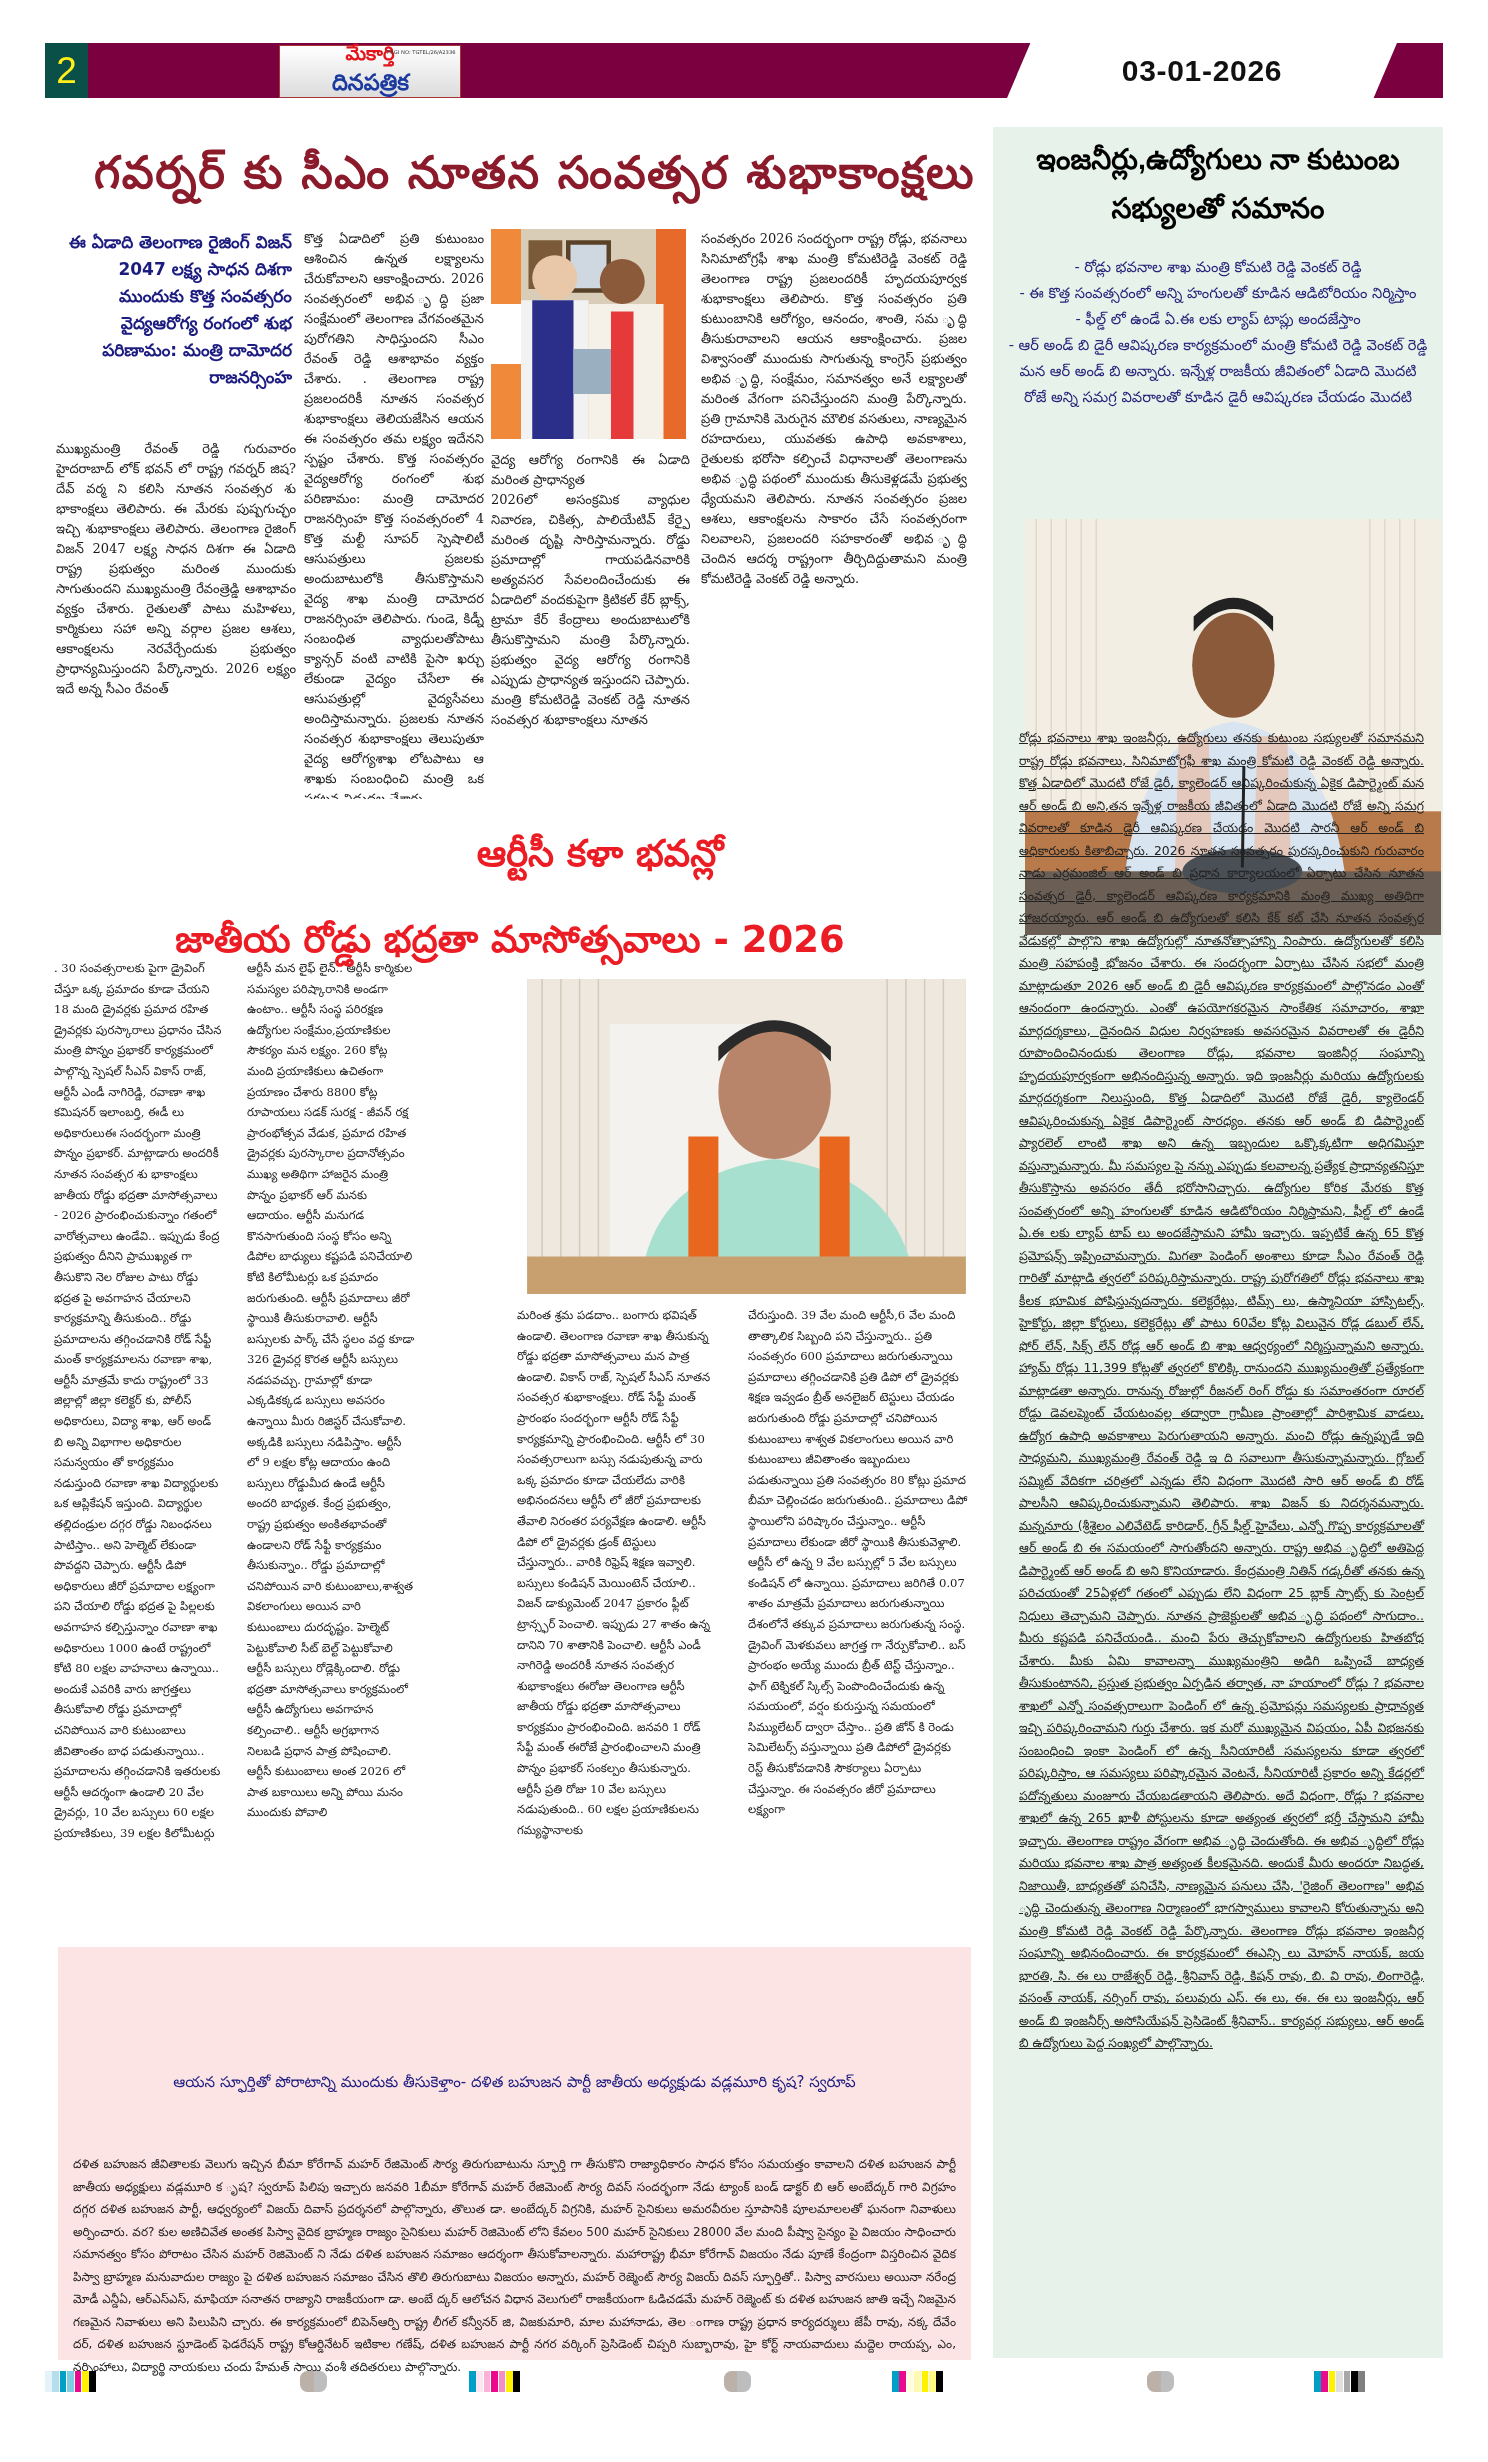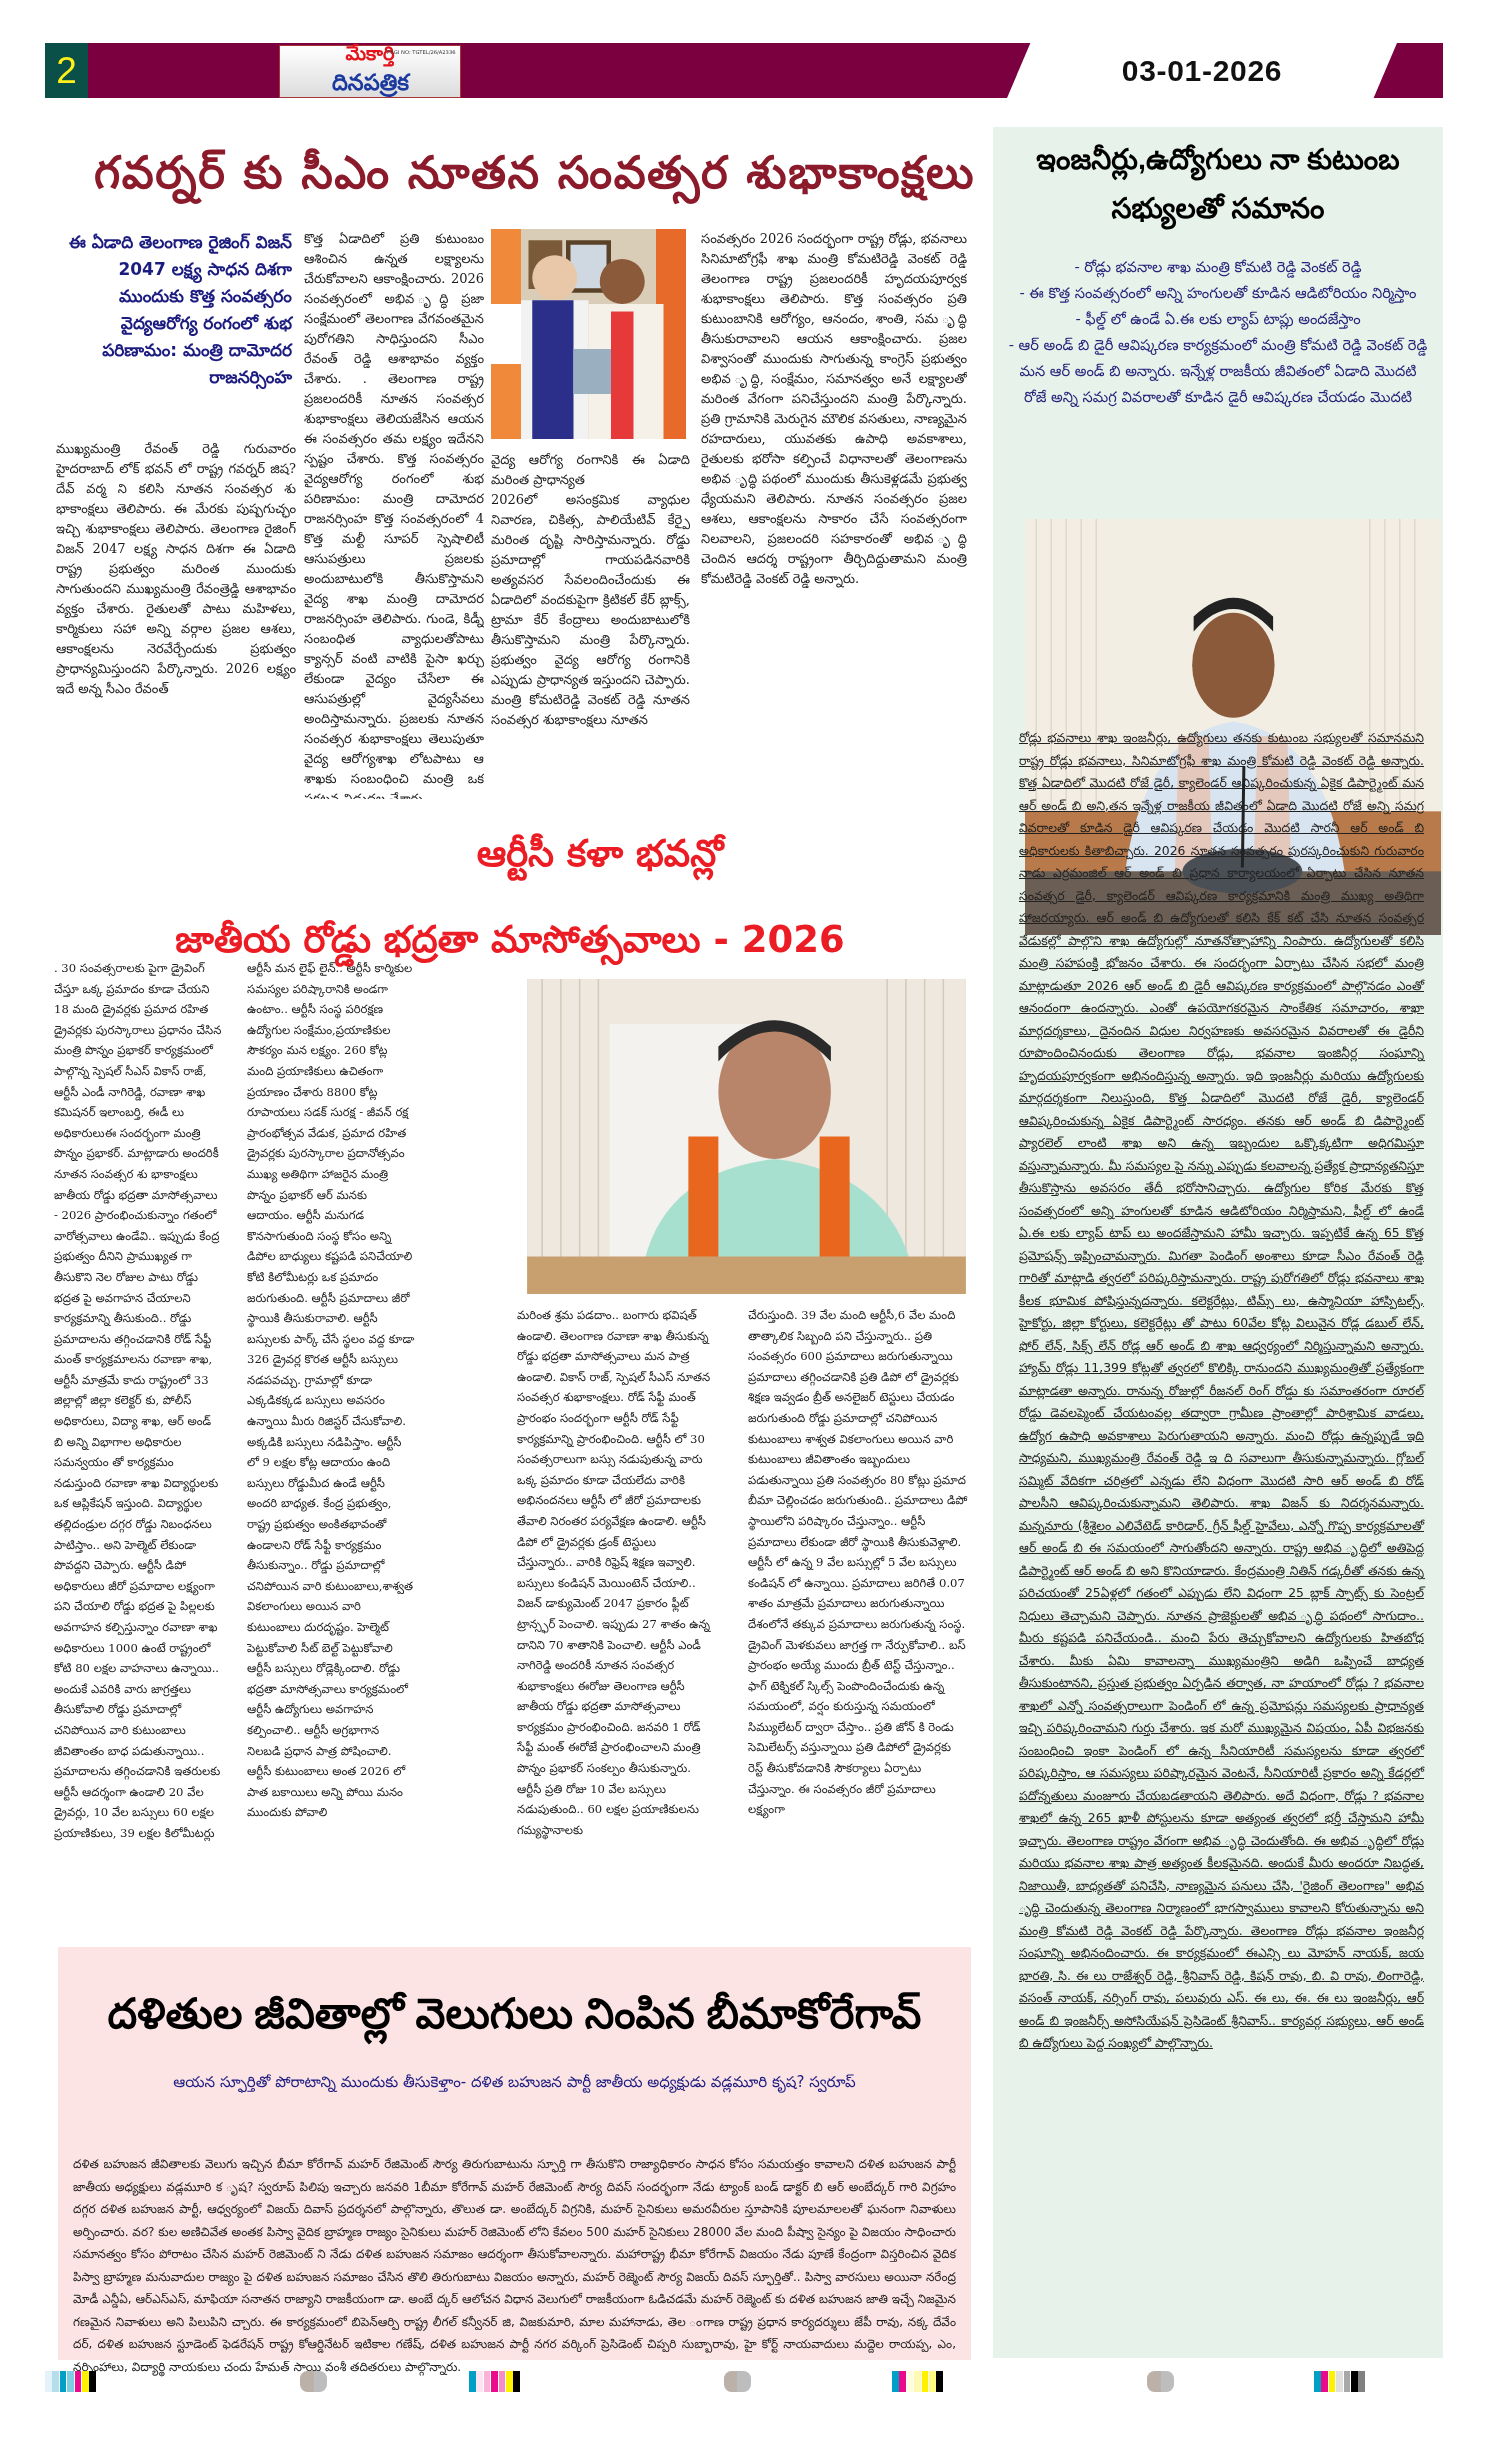--- a/index.html
+++ b/index.html
@@ -155,21 +155,20 @@
       <path d="M310 290 L350 290 L355 470 L305 470 Z" fill="#e5c8bc"></path>
       <rect x="0" y="470" width="555" height="85" fill="#6b5e54"></rect>
       <ellipse cx="290" cy="470" rx="80" ry="30" fill="#4a4f55"></ellipse>
       <line x1="292" y1="330" x2="290" y2="465" stroke="#222" stroke-width="4"></line>
     </svg>
   </div>
   <div class="body body-sans">రోడ్లు భవనాలు శాఖ ఇంజనీర్లు, ఉద్యోగులు తనకు కుటుంబ సభ్యులతో సమానమని రాష్ట్ర రోడ్లు భవనాలు, సినిమాటోగ్రఫీ శాఖ మంత్రి కోమటి రెడ్డి వెంకట్ రెడ్డి అన్నారు. కొత్త ఏడాదిలో మొదటి రోజే డైరీ, క్యాలెండర్ ఆవిష్కరించుకున్న ఏకైక డిపార్ట్మెంట్ మన ఆర్ అండ్ బి అని,తన ఇన్నేళ్ల రాజకీయ జీవితంలో ఏడాది మొదటి రోజే అన్ని సమగ్ర వివరాలతో కూడిన డైరీ ఆవిష్కరణ చేయడం మొదటి సారనీ ఆర్ అండ్ బి అధికారులకు కితాబిచ్చారు. 2026 నూతన సంవత్సరం పురస్కరించుకుని గురువారం నాడు ఎర్రమంజిల్ ఆర్ అండ్ బి ప్రధాన కార్యాలయంలో ఏర్పాటు చేసిన నూతన సంవత్సర డైరీ, క్యాలెండర్ ఆవిష్కరణ కార్యక్రమానికి మంత్రి ముఖ్య అతిథిగా హాజరయ్యారు. ఆర్ అండ్ బి ఉద్యోగులతో కలిసి కేక్ కట్ చేసి నూతన సంవత్సర వేడుకల్లో పాల్గొని శాఖ ఉద్యోగుల్లో నూతనోత్సాహాన్ని నింపారు. ఉద్యోగులతో కలిసి మంత్రి సహపంక్తి భోజనం చేశారు. ఈ సందర్భంగా ఏర్పాటు చేసిన సభలో మంత్రి మాట్లాడుతూ 2026 ఆర్ అండ్ బి డైరీ ఆవిష్కరణ కార్యక్రమంలో పాల్గొనడం ఎంతో ఆనందంగా ఉందన్నారు. ఎంతో ఉపయోగకరమైన సాంకేతిక సమాచారం, శాఖా మార్గదర్శకాలు, దైనందిన విధుల నిర్వహణకు అవసరమైన వివరాలతో ఈ డైరీని రూపొందించినందుకు తెలంగాణ రోడ్లు, భవనాల ఇంజినీర్ల సంఘాన్ని హృదయపూర్వకంగా అభినందిస్తున్న అన్నారు. ఇది ఇంజనీర్లు మరియు ఉద్యోగులకు మార్గదర్శకంగా నిలుస్తుంది, కొత్త ఏడాదిలో మొదటి రోజే డైరీ, క్యాలెండర్ ఆవిష్కరించుకున్న ఏకైక డిపార్ట్మెంట్ సారధ్యం. తనకు ఆర్ అండ్ బి డిపార్ట్మెంట్ ప్యారలెల్ లాంటి శాఖ అని ఉన్న ఇబ్బందుల ఒక్కొక్కటిగా అధిగమిస్తూ వస్తున్నామన్నారు. మీ సమస్యల పై నన్ను ఎప్పుడు కలవాలన్న ప్రత్యేక ప్రాధాన్యతనిస్తూ తీసుకొస్తాను అవసరం తేదీ భరోసానిచ్చారు. ఉద్యోగుల కోరిక మేరకు కొత్త సంవత్సరంలో అన్ని హంగులతో కూడిన ఆడిటోరియం నిర్మిస్తామని, ఫీల్డ్ లో ఉండే ఏ.ఈ లకు ల్యాప్ టాప్ లు అందజేస్తామని హామీ ఇచ్చారు. ఇప్పటికే ఉన్న 65 కొత్త ప్రమోషన్స్ ఇప్పించామన్నారు. మిగతా పెండింగ్ అంశాలు కూడా సీఎం రేవంత్ రెడ్డి గారితో మాట్లాడి త్వరలో పరిష్కరిస్తామన్నారు. రాష్ట్ర పురోగతిలో రోడ్లు భవనాలు శాఖ కీలక భూమిక పోషిస్తున్నదన్నారు. కలెక్టరేట్లు, టిమ్స్ లు, ఉస్మానియా హాస్పిటల్స్, హైకోర్టు, జిల్లా కోర్టులు, కలెక్టరేట్లు తో పాటు 60వేల కోట్ల విలువైన రోడ్ల డబుల్ లేన్, ఫోర్ లేన్, సిక్స్ లేన్ రోడ్ల ఆర్ అండ్ బి శాఖ ఆధ్వర్యంలో నిర్మిస్తున్నామని అన్నారు. హ్యామ్ రోడ్లు 11,399 కోట్లతో త్వరలో కొలిక్కి రానుందని ముఖ్యమంత్రితో ప్రత్యేకంగా మాట్లాడతా అన్నారు. రానున్న రోజుల్లో రీజనల్ రింగ్ రోడ్డు కు సమాంతరంగా రూరల్ రోడ్డు డెవలప్మెంట్ చేయటంవల్ల తద్వారా గ్రామీణ ప్రాంతాల్లో పారిశ్రామిక వాడలు, ఉద్యోగ ఉపాధి అవకాశాలు పెరుగుతాయని అన్నారు. మంచి రోడ్లు ఉన్నప్పుడే ఇది సాధ్యమని, ముఖ్యమంత్రి రేవంత్ రెడ్డి ఇ ది సవాలుగా తీసుకున్నామన్నారు. గ్లోబల్ సమ్మిట్ వేదికగా చరిత్రలో ఎన్నడు లేని విధంగా మొదటి సారి ఆర్ అండ్ బి రోడ్ పాలసీని ఆవిష్కరించుకున్నామని తెలిపారు. శాఖ విజన్ కు నిదర్శనమన్నారు. మన్ననూరు (శ్రీశైలం ఎలివేటెడ్ కారిడార్, గ్రీన్ ఫీల్డ్ హైవేలు, ఎన్నో గొప్ప కార్యక్రమాలతో ఆర్ అండ్ బి ఈ సమయంలో సాగుతోందని అన్నారు. రాష్ట్ర అభివ ృద్ధిలో అతిపెద్ద డిపార్ట్మెంట్ ఆర్ అండ్ బి అని కొనియాడారు. కేంద్రమంత్రి నితిన్ గడ్కరీతో తనకు ఉన్న పరిచయంతో 25ఏళ్లలో గతంలో ఎప్పుడు లేని విధంగా 25 బ్లాక్ స్పాట్స్ కు సెంట్రల్ నిధులు తెచ్చామని చెప్పారు. నూతన ప్రాజెక్టులతో అభివ ృద్ధి పథంలో సాగుదాం.. మీరు కష్టపడి పనిచేయండి.. మంచి పేరు తెచ్చుకోవాలని ఉద్యోగులకు హితబోధ చేశారు. మీకు ఏమి కావాలన్నా ముఖ్యమంత్రిని అడిగి ఒప్పించే బాధ్యత తీసుకుంటానని, ప్రస్తుత ప్రభుత్వం ఏర్పడిన తర్వాత, నా హయాంలో రోడ్లు ? భవనాల శాఖలో ఎన్నో సంవత్సరాలుగా పెండింగ్ లో ఉన్న ప్రమోషన్లు సమస్యలకు ప్రాధాన్యత ఇచ్చి పరిష్కరించామని గుర్తు చేశారు. ఇక మరో ముఖ్యమైన విషయం, ఏపీ విభజనకు సంబంధించి ఇంకా పెండింగ్ లో ఉన్న సీనియారిటీ సమస్యలను కూడా త్వరలో పరిష్కరిస్తాం, ఆ సమస్యలు పరిష్కారమైన వెంటనే, సీనియారిటీ ప్రకారం అన్ని కేడర్లలో పదోన్నతులు మంజూరు చేయబడతాయని తెలిపారు. అదే విధంగా, రోడ్లు ? భవనాల శాఖలో ఉన్న 265 ఖాళీ పోస్టులను కూడా అత్యంత త్వరలో భర్తీ చేస్తామని హామీ ఇచ్చారు. తెలంగాణ రాష్ట్రం వేగంగా అభివ ృద్ధి చెందుతోంది. ఈ అభివ ృద్ధిలో రోడ్లు మరియు భవనాల శాఖ పాత్ర అత్యంత కీలకమైనది. అందుకే మీరు అందరూ నిబద్ధత, నిజాయితీ, బాధ్యతతో పనిచేసి, నాణ్యమైన పనులు చేసి, 'రైజింగ్ తెలంగాణ" అభివ ృద్ధి చెందుతున్న తెలంగాణ నిర్మాణంలో భాగస్వాములు కావాలని కోరుతున్నాను అని మంత్రి కోమటి రెడ్డి వెంకట్ రెడ్డి పేర్కొన్నారు. తెలంగాణ రోడ్లు భవనాల ఇంజనీర్ల సంఘాన్ని అభినందించారు. ఈ కార్యక్రమంలో ఈఎన్సి లు మోహన్ నాయక్, జయ భారతి, సి. ఈ లు రాజేశ్వర్ రెడ్డి, శ్రీనివాస్ రెడ్డి, కిషన్ రావు, బి. వి రావు, లింగారెడ్డి, వసంత్ నాయక్, నర్సింగ్ రావు, పలువురు ఎస్. ఈ లు, ఈ. ఈ లు ఇంజనీర్లు, ఆర్ అండ్ బి ఇంజనీర్స్ అసోసియేషన్ ప్రెసిడెంట్ శ్రీనివాస్.. కార్యవర్గ సభ్యులు, ఆర్ అండ్ బి ఉద్యోగులు పెద్ద సంఖ్యలో పాల్గొన్నారు.</div>
 </div>
 
 <div id="pink" class="abs">
-  <div class="head hl-black">దళితుల జీవితాల్లో వెలుగులు నింపిన బీమాకోరేగావ్</div>
   <div class="sub">ఆయన స్ఫూర్తితో పోరాటాన్ని ముందుకు తీసుకెళ్తాం- దళిత బహుజన పార్టీ జాతీయ అధ్యక్షుడు వడ్లమూరి కృష? స్వరూప్</div>
   <div class="body">దళిత బహుజన జీవితాలకు వెలుగు ఇచ్చిన బీమా కోరేగావ్ మహర్ రేజిమెంట్ సౌర్య తిరుగుబాటును స్ఫూర్తి గా తీసుకొని రాజ్యాధికారం సాధన కోసం సమయత్తం కావాలని దళిత బహుజన పార్టీ జాతీయ అధ్యక్షులు వడ్లమూరి క ృష? స్వరూప్ పిలిపు ఇచ్చారు జనవరి 1బీమా కోరేగావ్ మహర్ రేజిమెంట్ సౌర్య దివస్ సందర్భంగా నేడు ట్యాంక్ బండ్ డాక్టర్ బి ఆర్ అంబేద్కర్ గారి విగ్రహం దగ్గర దళిత బహుజన పార్టీ, ఆధ్వర్యంలో విజయ్ దివాస్ ప్రదర్శనలో పాల్గొన్నారు, తొలుత డా. అంబేద్కర్ విగ్రనికి, మహర్ సైనికులు అమరవీరుల స్తూపానికి పూలమాలలతో ఘనంగా నివాళులు అర్పించారు. వర? కుల అణిచివేత అంతక పిస్వా వైదిక బ్రాహ్మణ రాజ్యం సైనికులు మహర్ రెజిమెంట్ లోని కేవలం 500 మహర్ సైనికులు 28000 వేల మంది పీష్వా సైన్యం పై విజయం సాధించారు సమానత్వం కోసం పోరాటం చేసిన మహర్ రెజిమెంట్ ని నేడు దళిత బహుజన సమాజం ఆదర్శంగా తీసుకోవాలన్నారు. మహారాష్ట్ర భీమా కోరేగావ్ విజయం నేడు పూణే కేంద్రంగా విస్తరించిన వైదిక పిస్వా బ్రాహ్మణ మనువాదుల రాజ్యం పై దళిత బహుజన సమాజం చేసిన తొలి తిరుగుబాటు విజయం అన్నారు, మహర్ రెజ్మెంట్ సౌర్య విజయ్ దివస్ స్ఫూర్తితో.. పిస్వా వారసులు అయినా నరేంద్ర మోడీ ఎన్డీఏ, ఆర్ఎస్ఎస్, మాఫియా సనాతన రాజ్యాని రాజకీయంగా డా. అంబే ద్కర్ ఆలోచన విధాన వెలుగులో రాజకీయంగా ఓడిచడమే మహర్ రెజ్మెంట్ కు దళిత బహుజన జాతి ఇచ్చే నిజమైన గణమైన నివాళులు అని పిలుపిని చ్చారు. ఈ కార్యక్రమంలో బిపెన్ఆర్పి రాష్ట్ర లీగల్ కన్వీనర్ జి, విజకుమారి, మాల మహానాడు, తెల ంగాణ రాష్ట్ర ప్రధాన కార్యదర్శులు జేపీ రావు, నక్క దేవేం దర్, దళిత బహుజన స్టూడెంట్ ఫెడరేషన్ రాష్ట్ర కోఆర్డినేటర్ ఇటికాల గణేష్, దళిత బహుజన పార్టీ నగర వర్కింగ్ ప్రెసిడెంట్ చిప్పరి సుబ్బారావు, హై కోర్ట్ నాయవాదులు మద్దెల రాయప్ప, ఎం, నర్సింహాలు, విద్యార్థి నాయకులు చందు హేమత్ సాయి వంశీ తదితరులు పాల్గొన్నారు.</div>
 </div>
 
 <div id="marks">
     <div class="cbar" style="left: 45px;">
       <span style="background: rgb(228, 243, 249);"></span>
       <span style="background: rgb(181, 222, 236);"></span>
       <span style="background: rgb(0, 160, 198);"></span>
       <span style="background: rgb(124, 207, 226);"></span>

